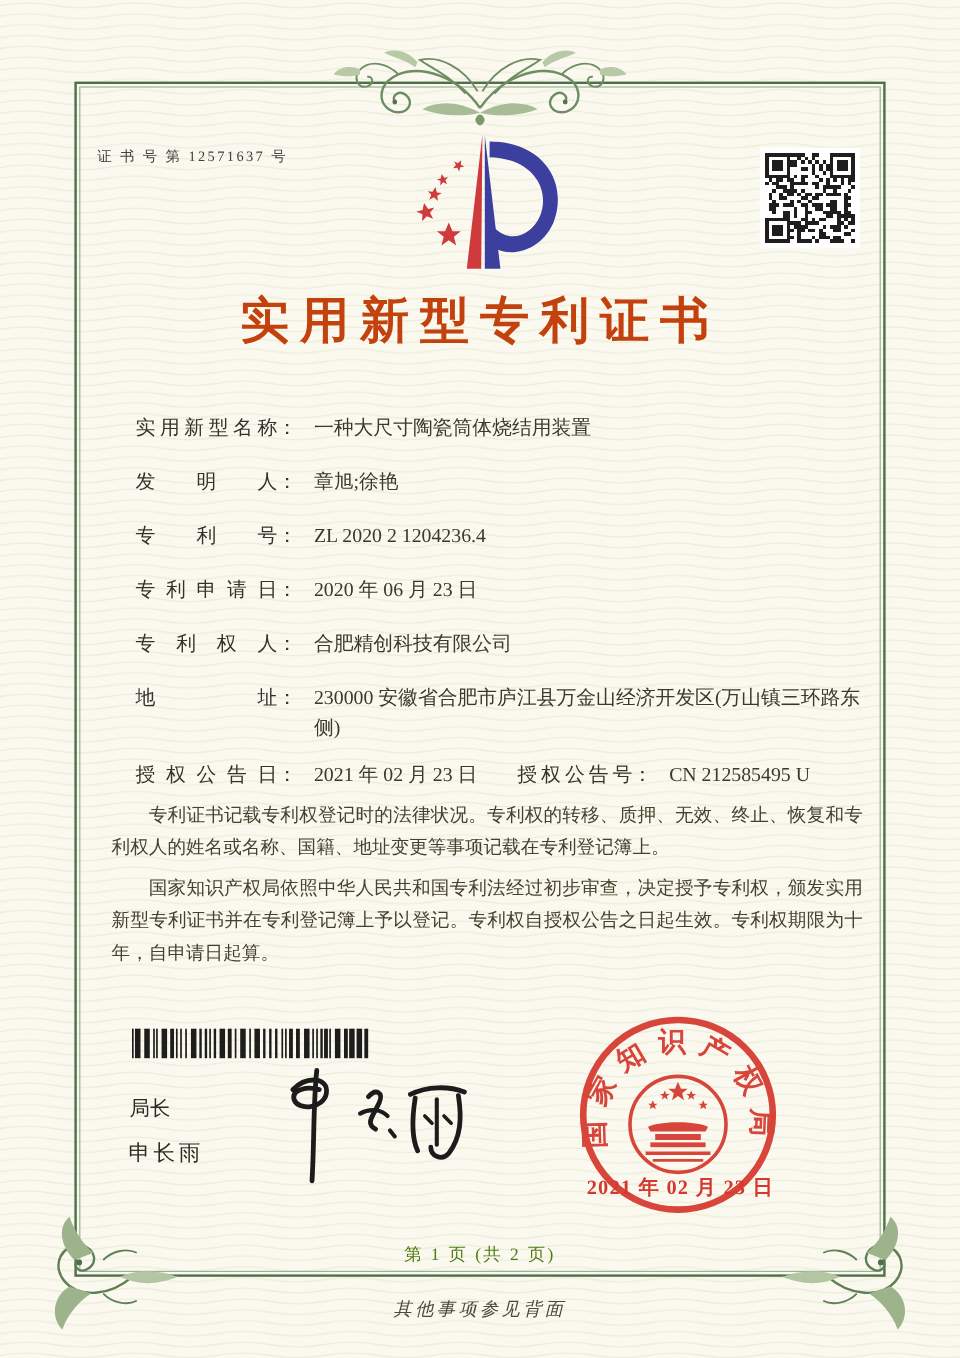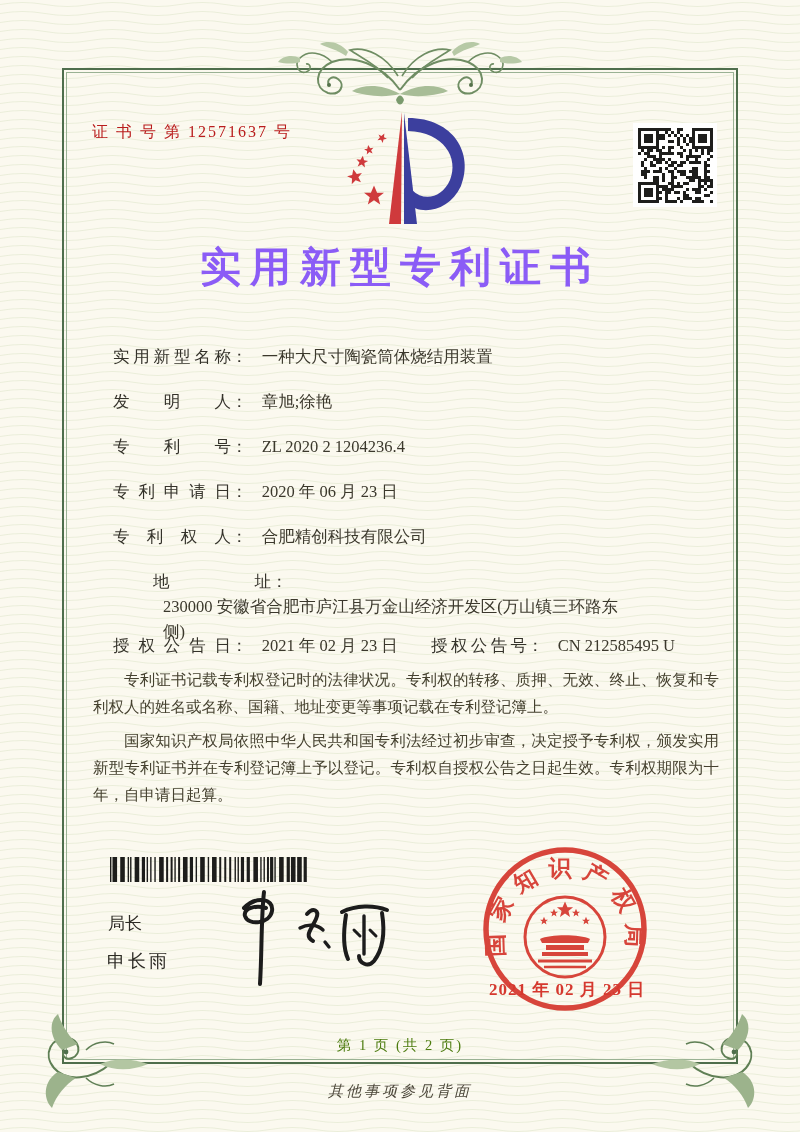--- a/index.html
+++ b/index.html
@@ -9,28 +9,28 @@
   *{margin:0;padding:0;box-sizing:border-box;}
   html,body{width:800px;height:1132px;}
   body{background:#fbf9ef;font-family:"Liberation Serif","DejaVu Serif",serif;}
   .page{position:relative;width:800px;height:1132px;overflow:hidden;background:#fbf9ef;}
   .bg-waves{position:absolute;left:0;top:0;width:800px;height:1132px;opacity:.55;}
   .frame{position:absolute;left:62px;top:68px;width:676px;height:996px;
          border:2.5px solid var(--frame_green);}
   .frame-inner{position:absolute;left:2px;top:2px;right:2px;bottom:2px;
          border:1px solid var(--frame_green_light);}
   .ornament{position:absolute;}
-  .cert-no{position:absolute;left:92px;top:122px;font-size:16px;letter-spacing:2px;color:#b91c1c;}
+  .cert-no{position:absolute;left:81px;top:122px;font-size:12px;letter-spacing:2px;color:#404040;}
   .logo{position:absolute;left:328px;top:110px;width:152px;height:118px;}
   .qr{position:absolute;left:633px;top:123px;width:84px;height:84px;}
   .title{position:absolute;left:0;top:240px;width:800px;text-align:center;
-         font-size:41px;font-weight:700;letter-spacing:9px;color:#8b5cf6;}
+         font-size:41px;font-weight:700;letter-spacing:9px;color:#c2410c;}
   .fields{position:absolute;left:113px;top:344px;width:625px;font-size:16.5px;color:var(--ink);}
   .frow{height:45px;line-height:25px;position:relative;}
-  .frow.address{height:64px;margin-left:40px;}
+  .frow.address{height:64px;}
   .frow.grant{height:40px;}
   .flabel{display:inline-block;width:118px;text-align:justify;text-align-last:justify;
           vertical-align:top;color:#34322a;}
   .flabel.short{width:96px;}
   .colon{vertical-align:top;color:#34322a;}
   .fvalue{display:inline-block;margin-left:10px;width:474px;vertical-align:top;color:#3b382c;}
   .fvalue.plain{width:auto;}
   .grant2{position:absolute;left:318px;top:0;white-space:nowrap;}
   .paras{position:absolute;left:93px;top:666px;width:626px;font-size:15.5px;
          line-height:27px;color:var(--body_ink);text-align:justify;}

